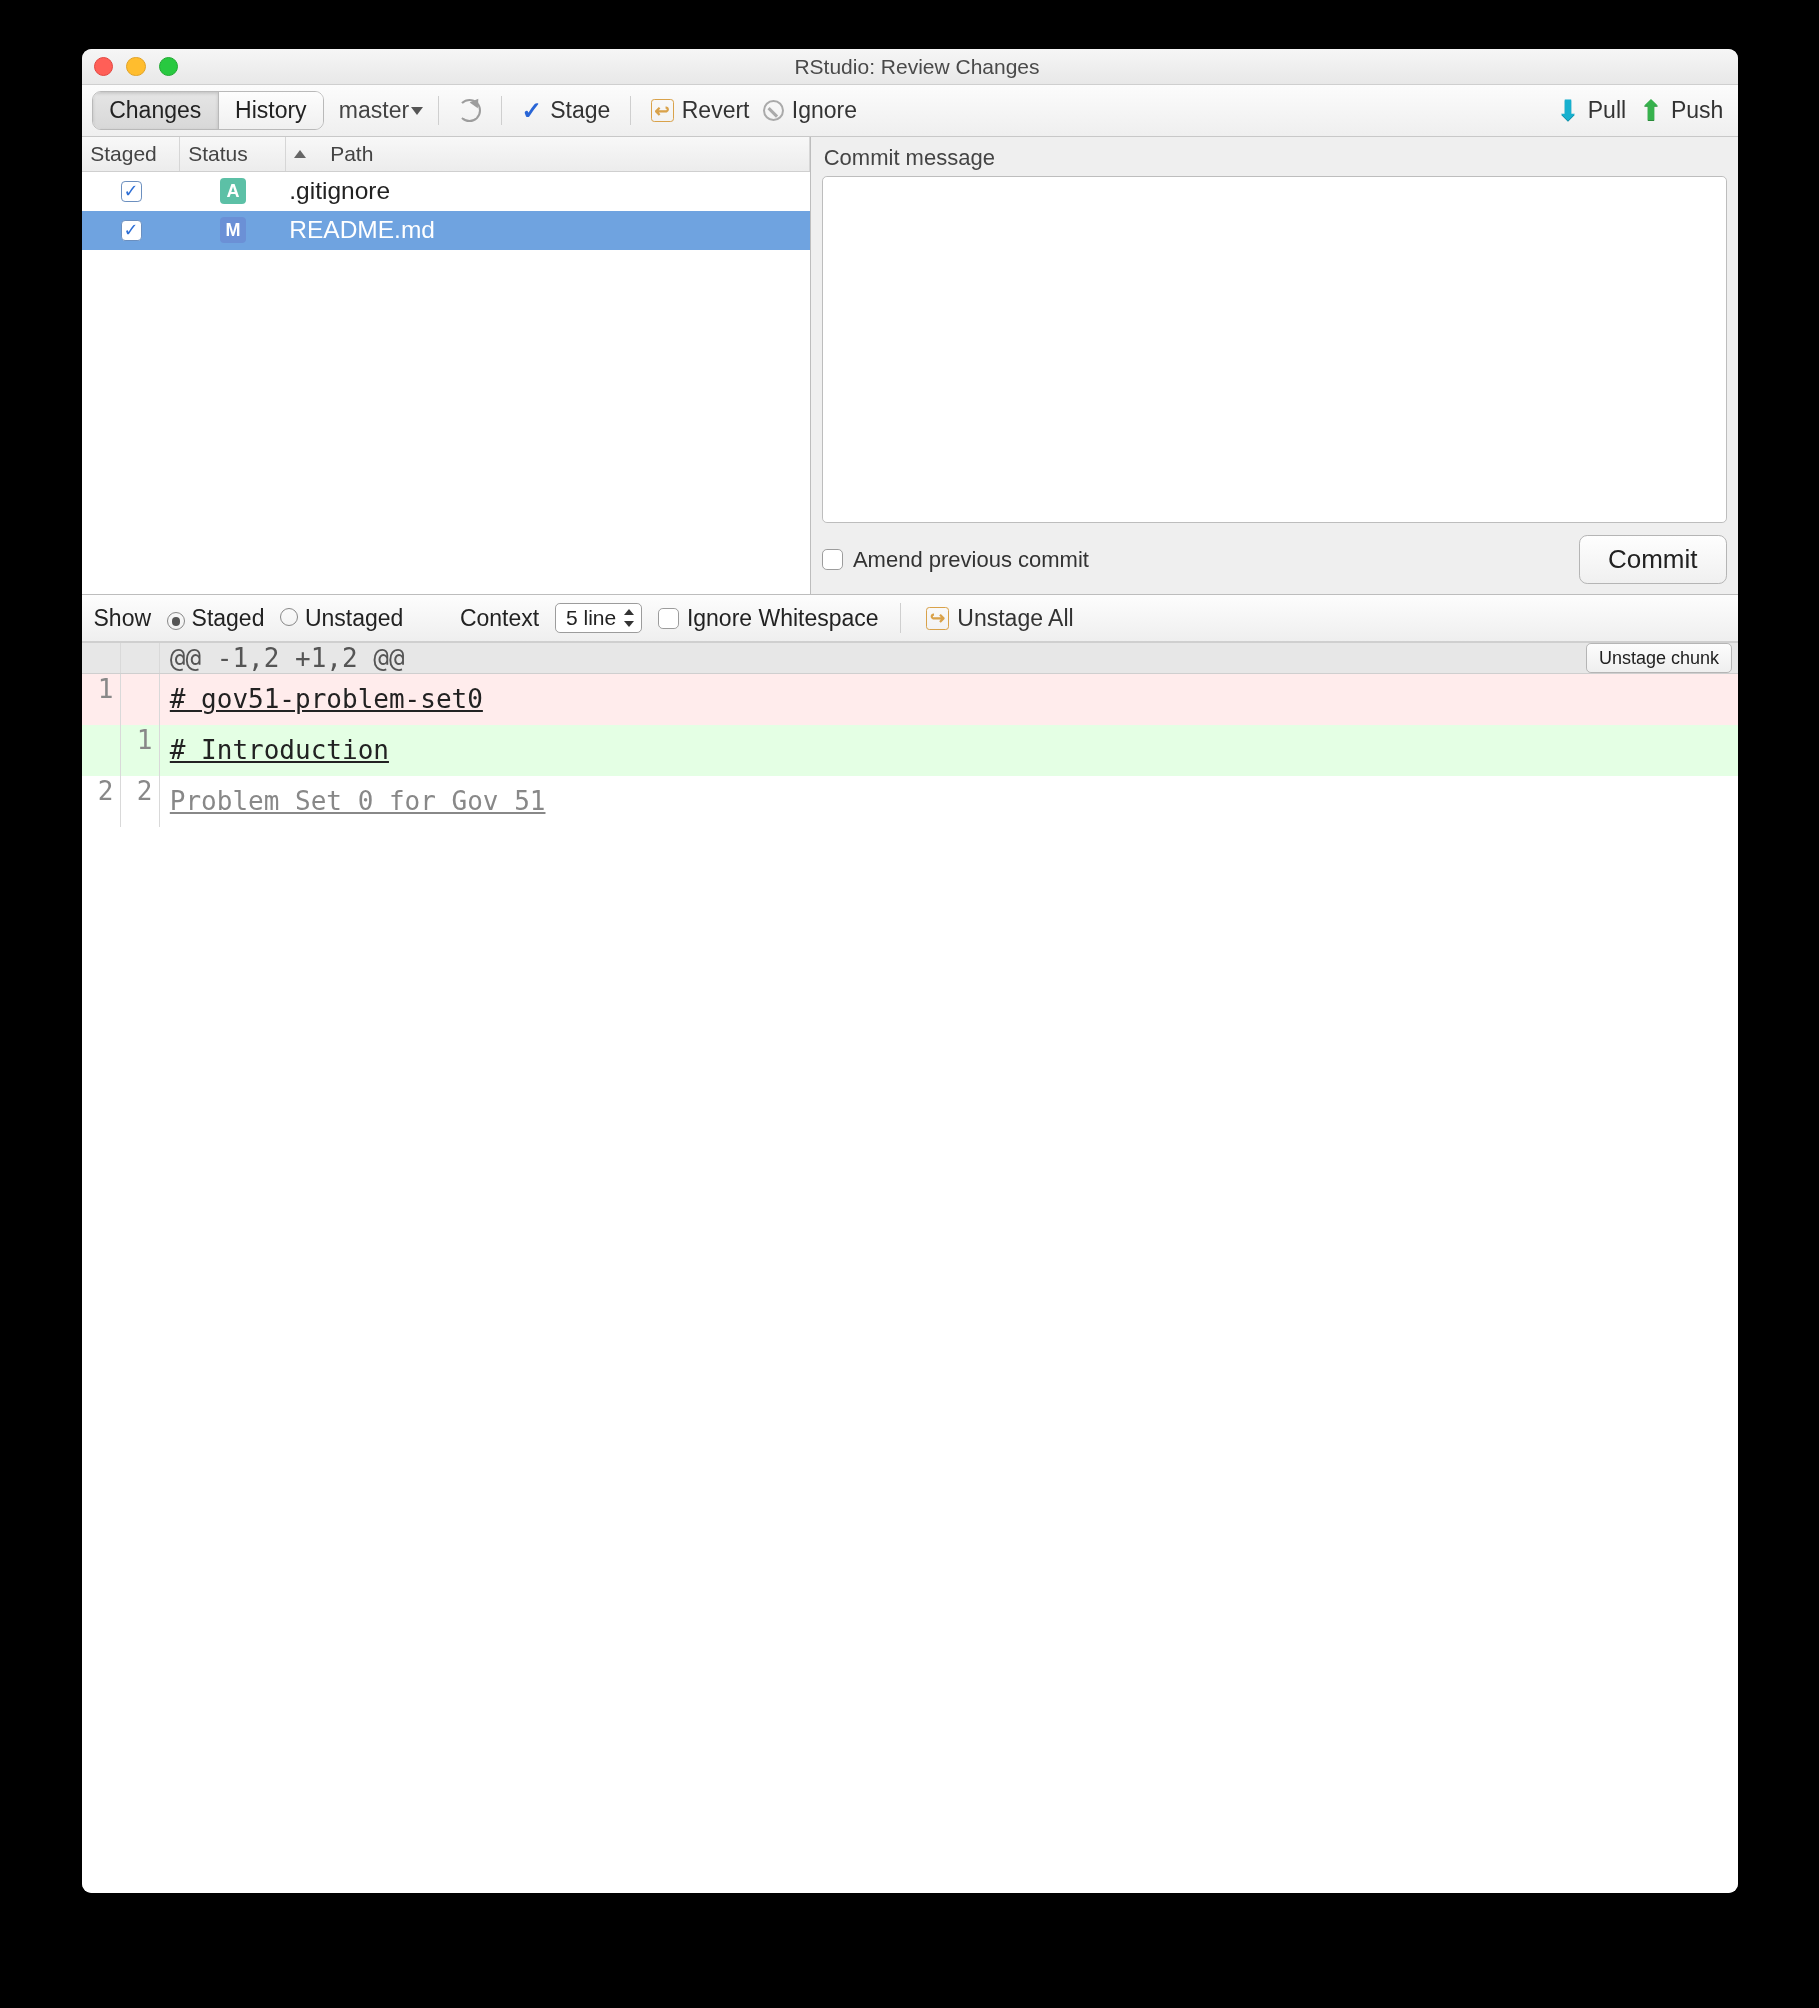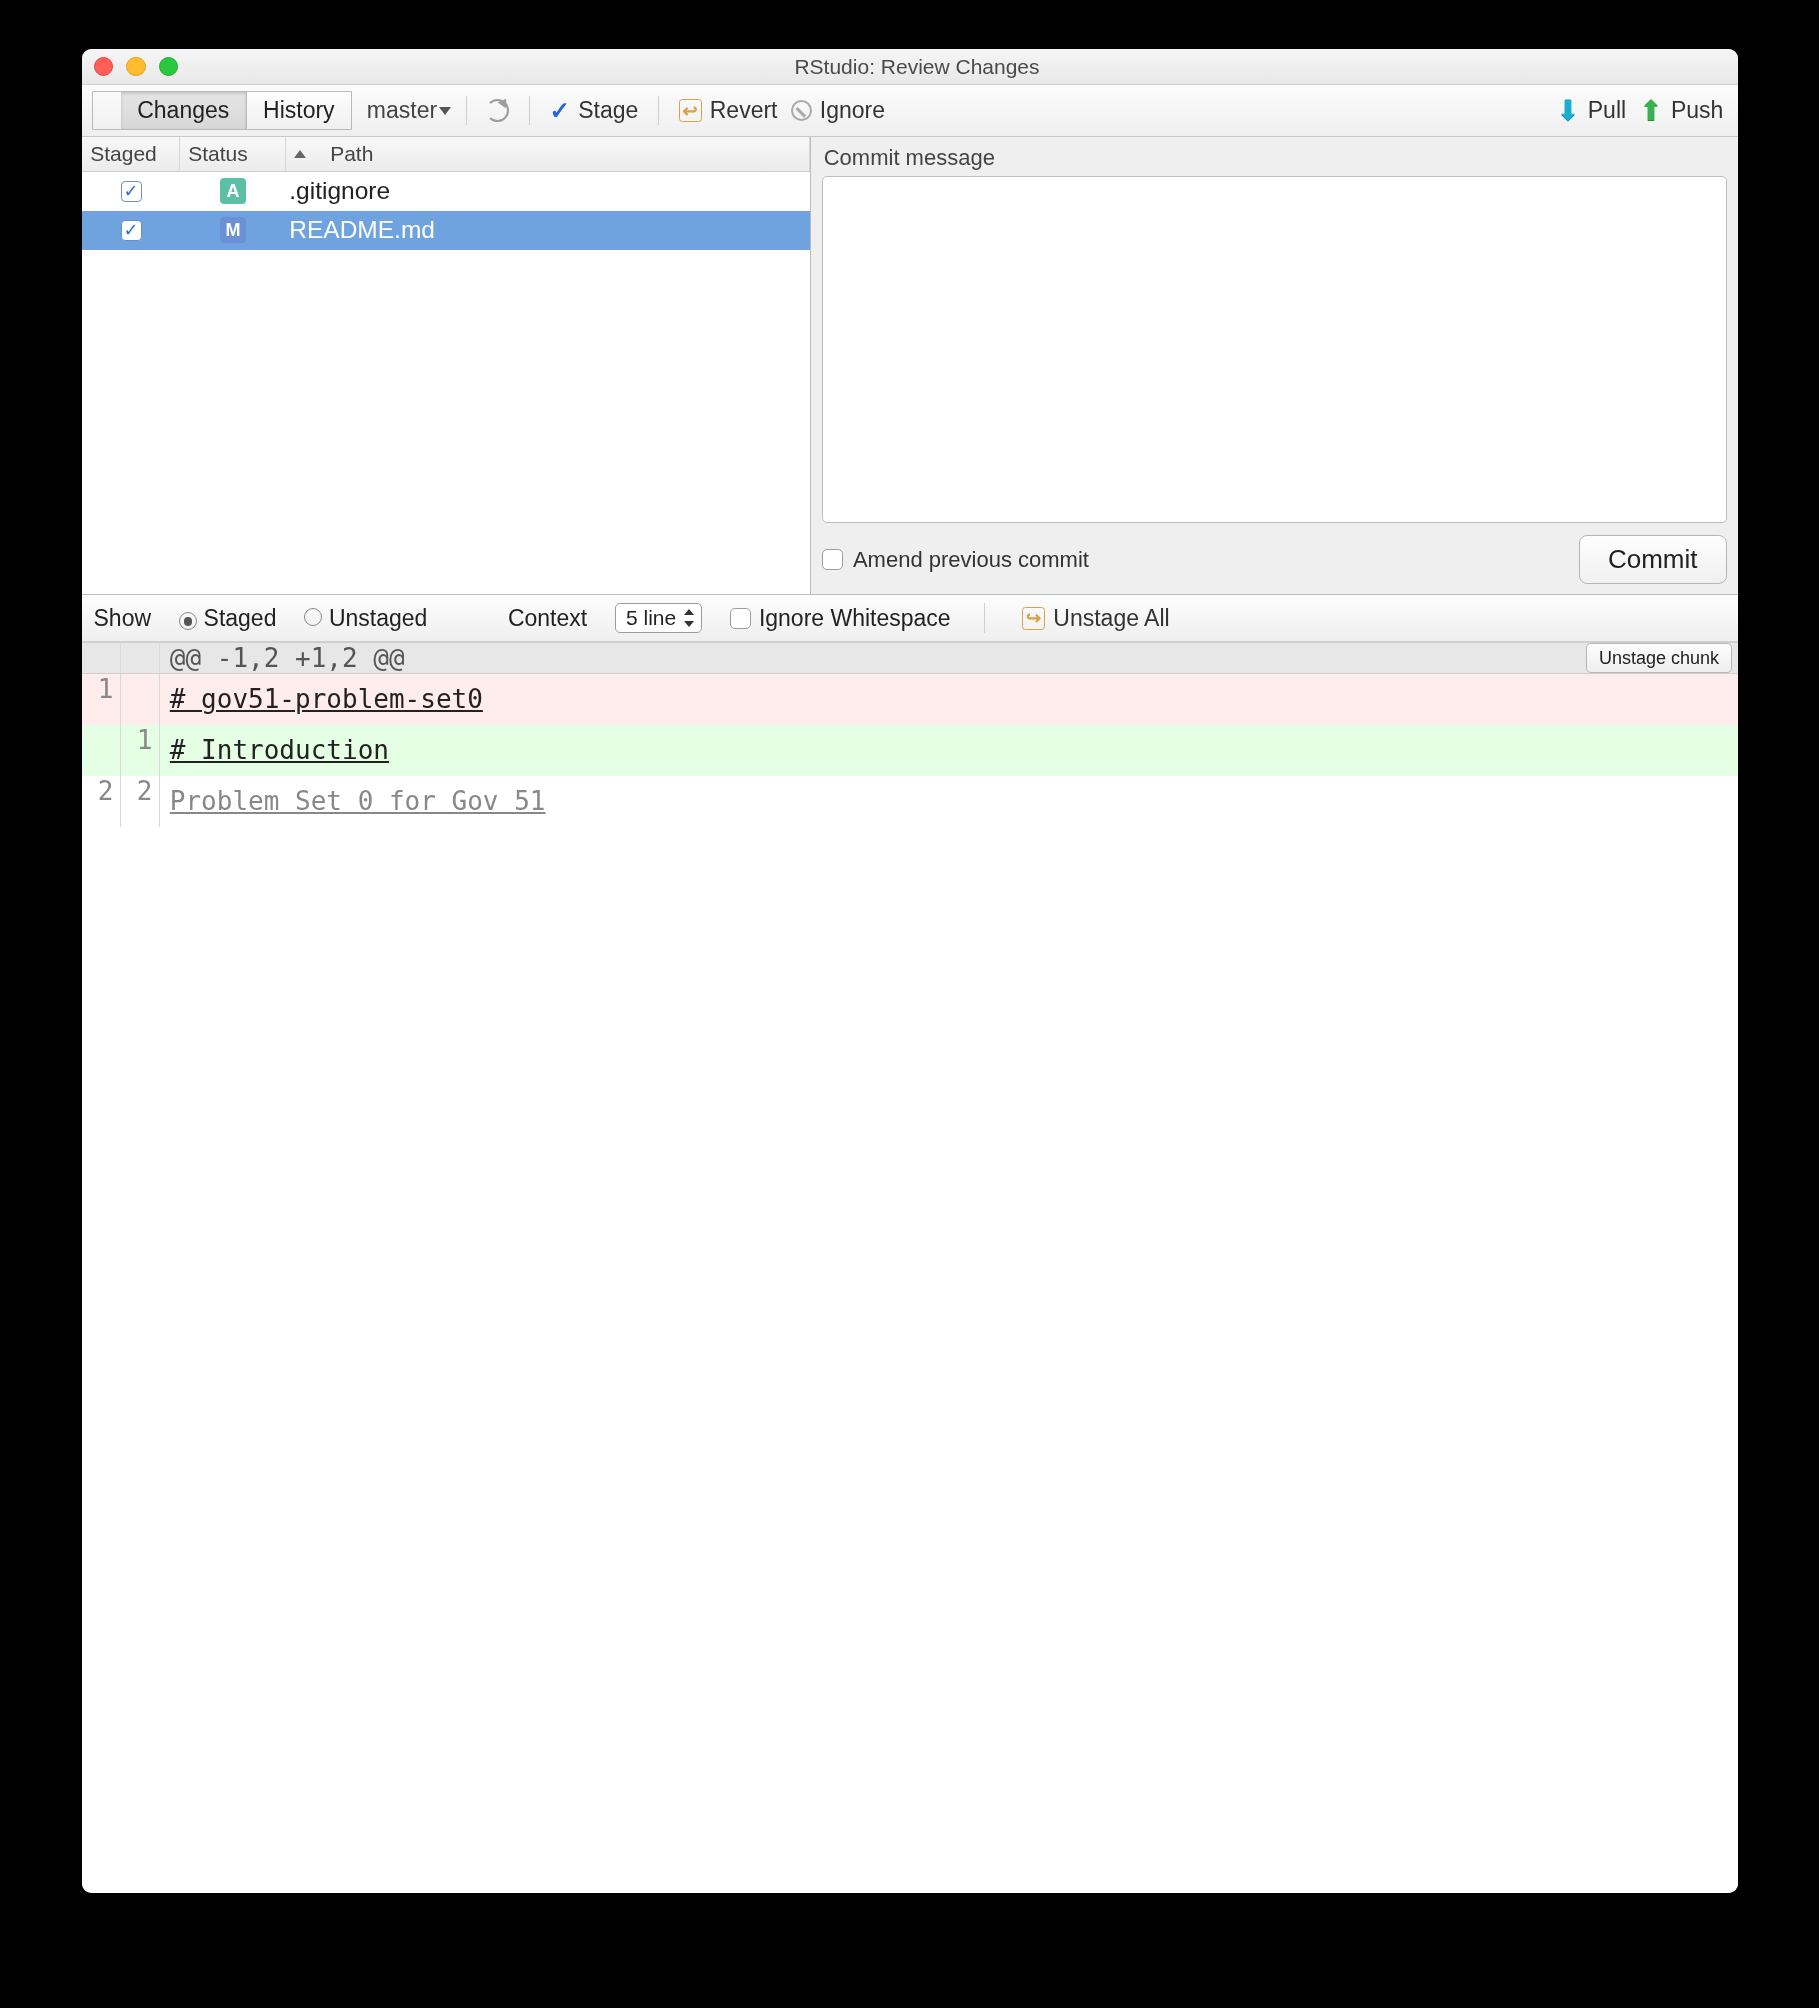--- a/index.html
+++ b/index.html
@@ -41,21 +41,21 @@
     font-size:21px; color:#4a4a4a;padding-left:14px;
   }
   .toolbar {
     height: 52px;
     background: linear-gradient(#fcfcfc,#efefef);
     border-bottom: 0.8px solid #c8c8c8;
     display:flex; align-items:center; padding:0 9.8px; gap:3.3px;
     font-size:23px;
   }
   .segbtn {
-    display:flex; border:0.8px solid #b9b9b9; border-radius:1px; overflow:hidden;padding-left:28px;
+    display:flex; border:0.8px solid #b9b9b9; border-radius:9px; overflow:hidden;
   }
   .segbtn > div {
     padding:4.9px 16.4px; background:linear-gradient(#fdfdfd,#f0f0f0); cursor:pointer;
   }
   .segbtn > div.active { background:linear-gradient(#e5e5e5,#d8d8d8); box-shadow:inset 0 1.6px 3.3px rgba(0,0,0,.15);}
   .segbtn > div + div { border-left:0.8px solid #b9b9b9;}
   .branch { margin-left:11.5px; display:flex; align-items:center; gap:2px; color:#444;}
   .triangle-down {
     width:0;height:0;border-left:6.5px solid transparent;border-right:6.5px solid transparent;border-top:8.2px solid #555;
   }
@@ -90,21 +90,21 @@
   .badge-M{background:#6b90d6;}
 
   .commitpane{flex:1;display:flex;flex-direction:column;padding:4.9px 11.5px 9.8px 11.5px;background:#efefef;}
   .cm-label{font-size:22px;color:#444;margin:3.3px 1.6px 4.9px;}
   .cm-text{flex:1;background:#fff;border:0.8px solid #bdbdbd;border-radius:4.9px;}
   .cm-bottom{display:flex;align-items:center;margin-top:11.5px;gap:9.8px;}
   .chkbox{width:21px;height:21px;border:1.6px solid #9c9c9c;border-radius:4.9px;background:#fff;}
   .amend-label{font-size:22px;color:#333;}
   .commit-btn{margin-left:auto;padding:8.2px 28px;font-size:26px;border:0.8px solid #b5b5b5;border-radius:8.2px;background:linear-gradient(#fefefe,#f0f0f0);cursor:pointer;}
 
-  .diffbar{height:47px;display:flex;align-items:center;padding:0 11.5px;gap:28px;font-size:23px;background:linear-gradient(#fdfdfd,#efefef);border-bottom:0.8px solid #cfcfcf;text-align:right;}
+  .diffbar{height:47px;display:flex;align-items:center;padding:0 11.5px;gap:16px;font-size:23px;background:linear-gradient(#fdfdfd,#efefef);border-bottom:0.8px solid #cfcfcf;text-align:right;}
   .radio{width:18px;height:18px;border:1.6px solid #888;border-radius:50%;display:inline-flex;align-items:center;justify-content:center;margin-right:6.5px;}
   .radio.on::after{content:"";width:8.2px;height:8.2px;background:#555;border-radius:50%;}
   .ctx-select{border:0.8px solid #9c9c9c;border-radius:4.9px;padding:1.6px 24.5px 1.6px 9.8px;font-size:21px;background:#fff;position:relative;}
   .ctx-select::after{content:"";position:absolute;right:6.5px;top:4.9px;width:0;height:0;border-left:5.7px solid transparent;border-right:5.7px solid transparent;border-bottom:6.5px solid #333;}
   .ctx-select::before{content:"";position:absolute;right:6.5px;bottom:4.9px;width:0;height:0;border-left:5.7px solid transparent;border-right:5.7px solid transparent;border-top:6.5px solid #333;}
   .diffbar .vdiv{margin:0 4.9px;}
   .icon-unstage{width:23px;height:23px;border:1.6px solid #d9a24a;border-radius:3.3px;display:flex;align-items:center;justify-content:center;color:#d9a24a;font-size:18px;font-weight:bold;}
 
   .diffview{flex:1;background:#fff;display:flex;flex-direction:column;font-family:Menlo,Consolas,monospace;font-size:26px;}
   .hunk-head{display:flex;align-items:center;background:#e7e7e7;border-top:0.8px solid #cfcfcf;border-bottom:0.8px solid #cfcfcf;}

